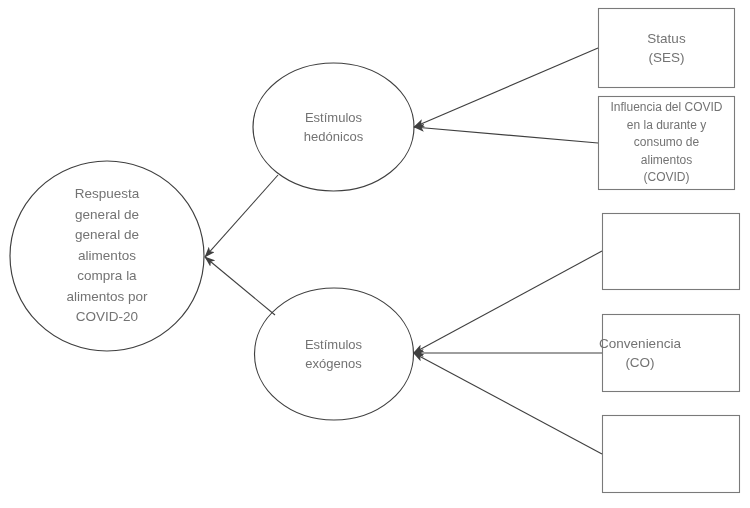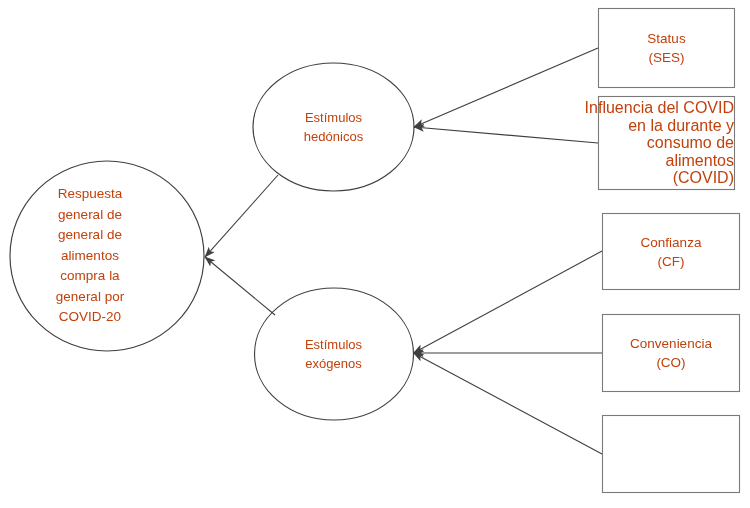--- a/index.html
+++ b/index.html
@@ -22,33 +22,33 @@
     width: 750px;
     height: 508px;
   }
   .node-label {
     position: absolute;
     display: flex;
     flex-direction: column;
     align-items: center;
     justify-content: center;
     text-align: center;
-    color: #c2410c;
+    color: #737373;
     font-family: "Liberation Sans", sans-serif;
     pointer-events: none;
   }
   .node-label .ln { display: block; white-space: pre; }
 
   
   .circle-label { font-size: 13px; line-height: 19px; }
   .circle-label.big { font-size: 13.5px; line-height: 20.5px; }
 
   
   .box-label { font-size: 13.5px; line-height: 19px; }
-  .box-label.small { font-size: 16px; line-height: 17.5px; align-items: flex-end; }
+  .box-label.small { font-size: 12px; line-height: 17.5px; }
 </style>
 </head>
 <body>
 
 <div id="diagram-root">
 
   <svg id="diagram-svg" viewBox="0 0 750 508" xmlns="http://www.w3.org/2000/svg">
     <defs>
       <marker id="arrowhead" markerWidth="11" markerHeight="8" refX="10.2" refY="4" orient="auto" markerUnits="userSpaceOnUse">
         <path d="M0,0 L11,4 L0,8 L2.6,4 Z" fill="#3f3f3f"></path>
@@ -70,27 +70,27 @@
     <line x1="275" y1="315" x2="205" y2="257" stroke="#3f3f3f" stroke-width="1.1" marker-end="url(#arrowhead)"></line>
 
     <line x1="598" y1="48" x2="414" y2="127" stroke="#3f3f3f" stroke-width="1.1" marker-end="url(#arrowhead)"></line>
     <line x1="598" y1="143" x2="414" y2="127" stroke="#3f3f3f" stroke-width="1.1" marker-end="url(#arrowhead)"></line>
 
     <line x1="602" y1="251" x2="413.5" y2="353" stroke="#3f3f3f" stroke-width="1.1" marker-end="url(#arrowhead)"></line>
     <line x1="602" y1="353" x2="413.5" y2="353" stroke="#3f3f3f" stroke-width="1.1" marker-end="url(#arrowhead)"></line>
     <line x1="602" y1="454" x2="413.5" y2="353" stroke="#3f3f3f" stroke-width="1.1" marker-end="url(#arrowhead)"></line>
   </svg>
 
-  <div class="node-label circle-label big" style="left:0; top:166px; width:180px; height:180px;">
+  <div class="node-label circle-label big" style="left:17px; top:166px; width:180px; height:180px;">
     <span class="ln">Respuesta</span>
     <span class="ln">general de</span>
     <span class="ln">general de</span>
     <span class="ln">alimentos</span>
     <span class="ln">compra la</span>
-    <span class="ln">general por</span>
+    <span class="ln">alimentos por</span>
     <span class="ln">COVID-20</span>
   </div>
 
   <div class="node-label circle-label" style="left:258px; top:97px; width:151px; height:60px;">
     <span class="ln">Estímulos</span>
     <span class="ln">hedónicos</span>
   </div>
 
   <div class="node-label circle-label" style="left:258px; top:324px; width:151px; height:60px;">
     <span class="ln">Estímulos</span>
@@ -103,24 +103,20 @@
   </div>
 
   <div class="node-label box-label small" style="left:599px; top:97px; width:135px; height:92px;">
     <span class="ln">Influencia del COVID</span>
     <span class="ln">en la durante y</span>
     <span class="ln">consumo de</span>
     <span class="ln">alimentos</span>
     <span class="ln">(COVID)</span>
   </div>
 
-  <div class="node-label box-label" style="left:603px; top:214px; width:136px; height:75px;">
-    <span class="ln">Confianza</span>
-    <span class="ln">(CF)</span>
-  </div>
 
-  <div class="node-label box-label" style="left:603px; top:315px; width:136px; height:76px;">
+  <div class="node-label box-label" style="left:572px; top:315px; width:136px; height:76px;">
     <span class="ln">Conveniencia</span>
     <span class="ln">(CO)</span>
   </div>
 
 
 </div>
 
 </body></html>

